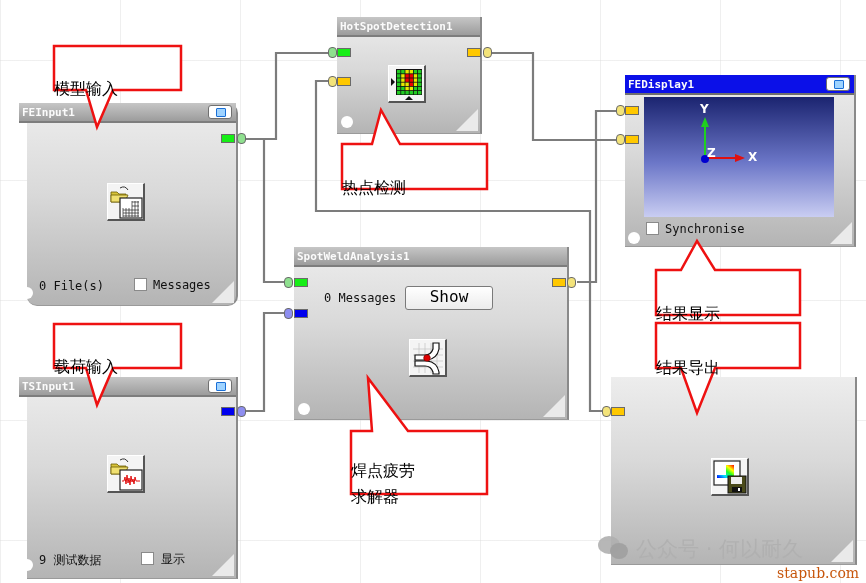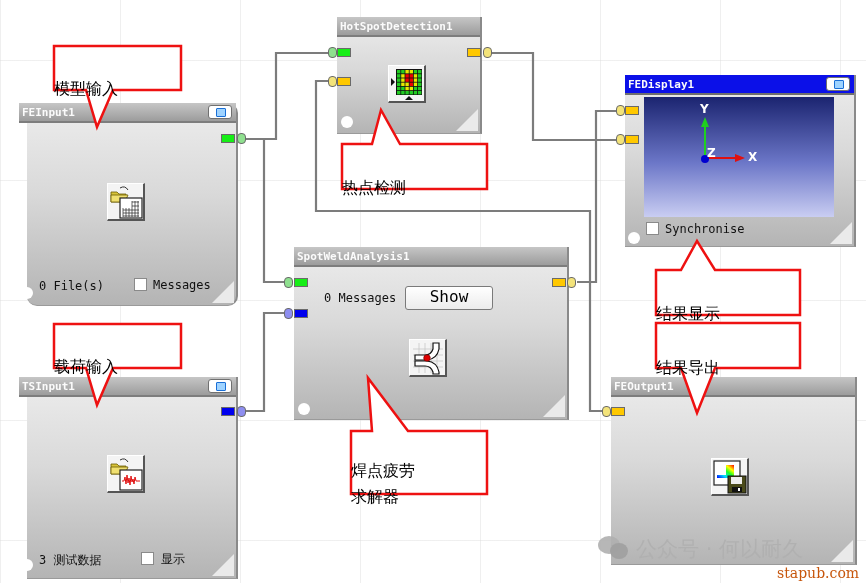--- a/index.html
+++ b/index.html
@@ -136,21 +136,21 @@
   <div class="winbtn"></div>
   <div class="iconbox" style="left:80px; top:78px;">
     <svg width="36" height="36" viewBox="0 0 36 36">
       <path d="M3 8 h6 l2 2 h7 v8 h-15z" fill="#d8c43a" stroke="#6b5a00" stroke-width="0.8"></path>
       <path d="M3 11 h17 l-3 7 h-14z" fill="#f0e070" stroke="#6b5a00" stroke-width="0.8"></path>
       <path d="M12 4 q5 -3 8 2" fill="none" stroke="#333" stroke-width="1"></path>
       <rect x="12" y="14" width="22" height="20" fill="#fff" stroke="#222" stroke-width="1.2"></rect>
       <polyline points="14,25 16,25 17,21 18,28 19,19 20,27 21,22 22,29 23,20 24,26 25,23 26,28 27,21 28,25 32,25" fill="none" stroke="#e01010" stroke-width="1"></polyline>
     </svg>
   </div>
-  <span class="lbl" style="left:12px; top:175px;">3 测试数据</span>
+  <span class="lbl" style="left:12px; top:175px;">9 测试数据</span>
   <span class="chk" style="left:114px; top:175px;"></span>
   <span class="lbl" style="left:134px; top:174px; font-family:'DejaVu Sans',sans-serif;">显示</span>
   <div class="corner"></div>
 </div>
 <div class="port blue" style="left:221px; top:407px;"></div>
 <div class="plug blue" style="left:237px; top:406px;"></div>
 <div class="dot" style="left:21px; top:559px;"></div>
 
 <div class="node" style="left:337px; top:17px; width:145px; height:117px;">
   <div class="title">HotSpotDetection1</div>
@@ -250,21 +250,20 @@
   <span class="lbl" style="left:40px; top:147px;">Synchronise</span>
   <div class="dot" style="left:3px; top:157px;"></div>
   <div class="corner"></div>
 </div>
 <div class="plug yellow" style="left:616px; top:105px;"></div>
 <div class="port yellow" style="left:625px; top:106px;"></div>
 <div class="plug yellow" style="left:616px; top:134px;"></div>
 <div class="port yellow" style="left:625px; top:135px;"></div>
 
 <div class="node" style="left:611px; top:377px; width:246px; height:188px;">
-  <div class="title">FEOutput1</div>
   <div class="iconbox" style="left:100px; top:81px;">
     <svg width="36" height="36" viewBox="0 0 36 36">
       <defs>
         <linearGradient id="rb" x1="0" y1="1" x2="1" y2="0">
           <stop offset="0" stop-color="#0000ff"></stop>
             <stop offset="0.3" stop-color="#00e0ff"></stop>
           <stop offset="0.55" stop-color="#20ff20"></stop>
             <stop offset="0.75" stop-color="#ffff00"></stop>
           <stop offset="1" stop-color="#ff0000"></stop>
         </linearGradient>

